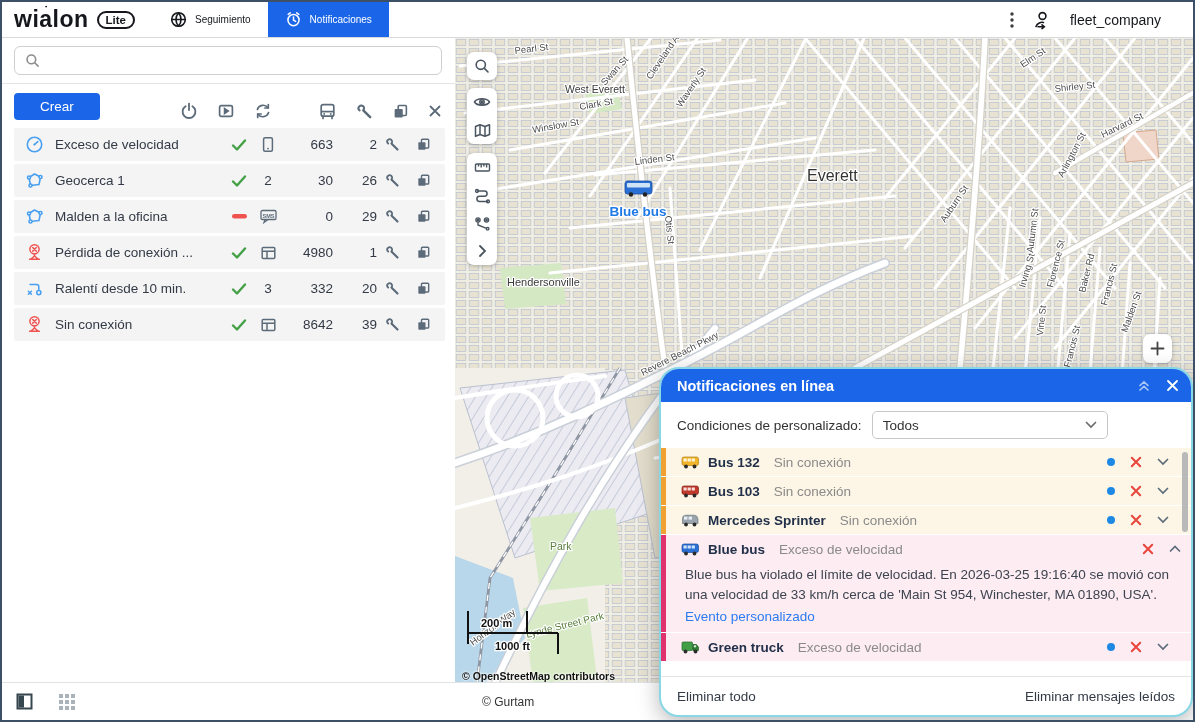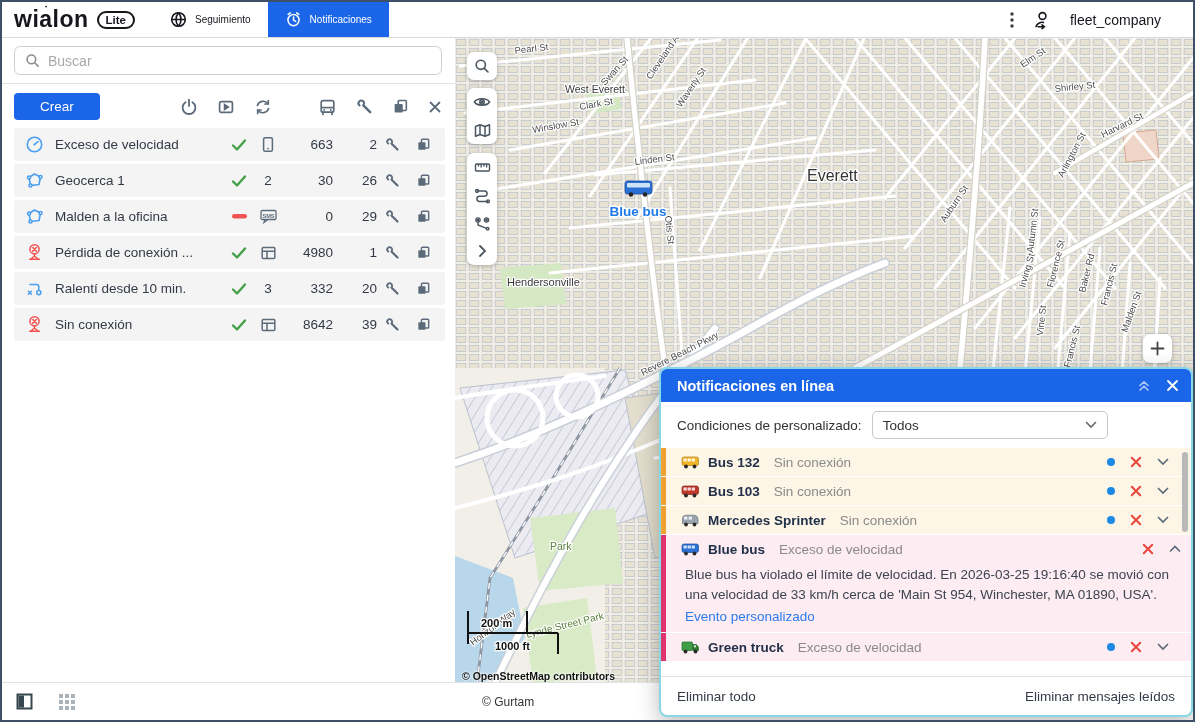--- a/index.html
+++ b/index.html
@@ -17,21 +17,21 @@
   .topbar-right { margin-left:auto; display:flex; align-items:center; gap:18px; padding-right:32px; }
   .account-name { font-size:14px; color:#15171c; }
   .icon-btn { display:inline-flex; align-items:center; justify-content:center; cursor:pointer; }
 
   
   .sidebar { position:absolute; left:2px; top:38px; width:453px; bottom:40px; background:#fff; z-index:300; }
   .search-box { margin:8px 13px 0 12px; height:29px; border:1px solid #cfcfcf; border-radius:6px; display:flex; align-items:center; padding:0 10px; gap:8px; }
   .search-box input { border:none; outline:none; flex:1; font-size:14px; color:#333; font-family:"Liberation Sans",sans-serif; }
   .search-box input::placeholder { color:#a9a9a9; }
   .sidebar-divider { height:1px; background:#e4e4e4; margin-top:8px; }
-  .toolbar { display:flex; align-items:center; margin:9px 13px 8px 12px; }
+  .toolbar { display:flex; align-items:flex-end; margin:9px 13px 8px 12px; }
   .create-btn { background:#1b66e8; color:#fff; font-size:13.5px; border:none; border-radius:4px; width:86px; height:27px; cursor:pointer; font-family:"Liberation Sans",sans-serif; }
   .toolbar-icons { margin-left:auto; display:flex; align-items:center; gap:19px; }
   .toolbar-icons .gap { width:8px; }
   .n-list { margin:0 10px 0 12px; }
   .n-row { display:flex; align-items:center; height:33px; background:#f4f4f5; border-radius:2px; margin-bottom:3px; padding:0 6px 0 10px; }
   .n-row .r-icon { width:20px; display:flex; justify-content:center; }
   .n-row .r-label { flex:1; font-size:13.5px; color:#333a45; margin-left:11px; white-space:nowrap; overflow:hidden; }
   .n-row .r-status { width:24px; display:flex; justify-content:center; }
   .n-row .r-delivery { width:34px; display:flex; justify-content:center; font-size:13.5px; color:#333a45; }
   .n-row .r-num1 { width:48px; text-align:right; font-size:13.5px; color:#333a45; }
@@ -40,21 +40,21 @@
 
   
   .map { position:absolute; left:455px; top:38px; right:2px; bottom:40px; background:#f2efe8; overflow:hidden; z-index:100; }
   .map svg.basemap { position:absolute; inset:0; }
   .map-card { position:absolute; background:#fff; border-radius:7px; box-shadow:0 1px 4px rgba(0,0,0,.25); display:flex; flex-direction:column; align-items:center; z-index:50; }
   .map-card .mbtn { width:30px; height:28px; display:flex; align-items:center; justify-content:center; cursor:pointer; }
   .zoom-in-btn { position:absolute; right:21px; top:296px; width:29px; height:29px; background:#fff; border-radius:7px; box-shadow:0 1px 4px rgba(0,0,0,.25); display:flex; align-items:center; justify-content:center; font-size:21px; color:#444; cursor:pointer; z-index:50; }
   .attribution { position:absolute; left:7px; bottom:0px; font-size:10.5px; font-weight:700; color:#111; z-index:40; text-shadow:0 0 3px #fff,0 0 3px #fff; }
 
   
-  .popup { position:absolute; left:659px; top:367px; width:534px; height:350px; background:#fff; border:2px solid #87d7e5; border-radius:8px; box-shadow:0 6px 22px rgba(0,0,0,.28); z-index:1000; display:flex; flex-direction:column; overflow:hidden; }
+  .popup { position:absolute; left:659px; top:367px; width:534px; height:350px; background:#fff; border:2px solid #87d7e5; border-radius:20px; box-shadow:0 6px 22px rgba(0,0,0,.28); z-index:1000; display:flex; flex-direction:column; overflow:hidden; }
   .popup-header { background:#1b66e8; color:#fff; height:33px; display:flex; align-items:center; padding:0 12px 0 16px; flex:0 0 auto; }
   .popup-title { font-size:14.5px; font-weight:700; }
   .popup-header .hdr-icons { margin-left:auto; display:flex; align-items:center; gap:16px; }
   .popup-filter { display:flex; align-items:center; padding:9px 14px 9px 16px; gap:10px; flex:0 0 auto; }
   .popup-filter label { font-size:13.5px; color:#333; }
   .select { width:236px; height:28px; border:1px solid #c7c7c7; border-radius:5px; display:flex; align-items:center; padding:0 10px; font-size:13.5px; color:#333; cursor:pointer; }
   .select .chev { margin-left:auto; }
   .popup-list { flex:1; position:relative; overflow:hidden; }
   .p-row { display:flex; align-items:center; height:28px; padding:0 22px 0 13px; border-left:5px solid transparent; margin-bottom:1px; }
   .p-row.offline { background:#fdf6e6; border-left-color:#f0a132; }
@@ -136,21 +136,20 @@
 <div class="sidebar">
   <div class="search-box">
     <span>
       <svg width="15" height="15" viewBox="0 0 16 16">
           <g fill="none" stroke="#8d8d8d" stroke-width="1.7" stroke-linecap="round">
             <circle cx="6.8" cy="6.8" r="4.6"></circle>
             <path d="M10.4 10.4 L14 14"></path>
           </g>
         </svg>
     </span>
-    <input type="text" placeholder="Buscar" style="">
   </div>
   <div class="sidebar-divider"></div>
   <div class="toolbar">
     <button class="create-btn">Crear</button>
     <div class="toolbar-icons">
       <span class="icon-btn">
         <svg width="18" height="18" viewBox="0 0 18 18">
             <g fill="none" stroke="#5c6b7a" stroke-width="1.8" stroke-linecap="round">
               <path d="M5.6 4.2 a6.4 6.4 0 1 0 6.8 0"></path>
               <path d="M9 1.6 V8"></path>

